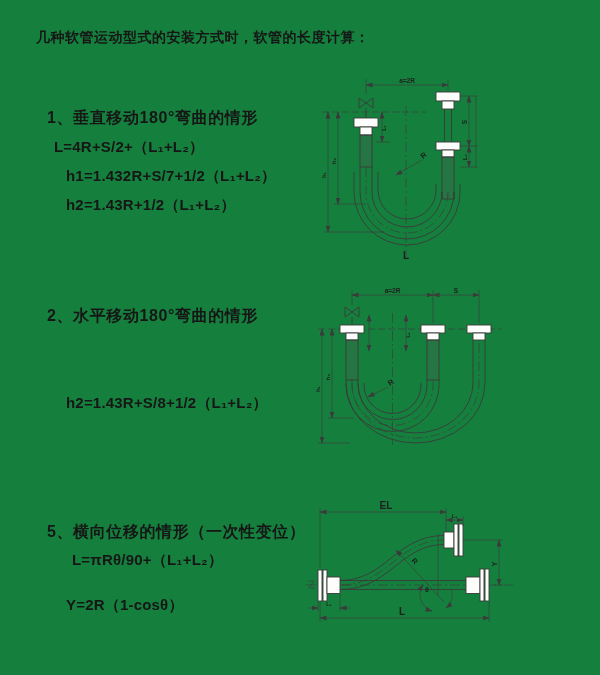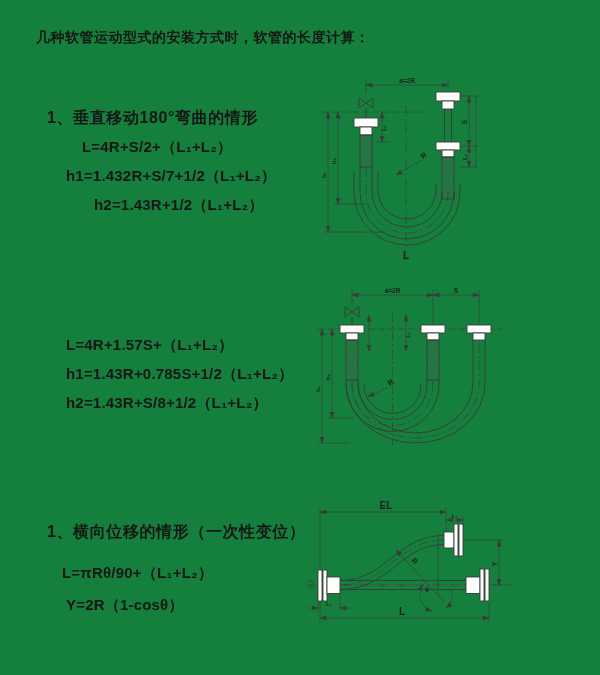--- a/index.html
+++ b/index.html
@@ -11,29 +11,29 @@
   }
   .page{
     position:relative;width:600px;height:675px;
     background:#15803d;overflow:hidden;padding-left:48px;
   }
   .t{position:absolute;white-space:nowrap;}
   #title{left:36px;top:20px;font-size:14px;font-weight:700;letter-spacing:.5px;}
   .hd{font-size:16px;font-weight:700;letter-spacing:.6px;}
   .fm{font-size:15px;font-weight:700;letter-spacing:.2px;}
   #h1x{left:47px;top:108px;}
-  #f11{left:82px;top:138px;}
+  #f11{left:54px;top:138px;}
   #f12{left:66px;top:167px;}
-  #f13{left:66px;top:196px;margin-left:28px;}
+  #f13{left:66px;top:196px;}
   #h2x{left:47px;top:306px;}
   #f21{left:66px;top:336px;}
   #f22{left:66px;top:365px;}
   #f23{left:66px;top:394px;}
   #h3x{left:47px;top:522px;}
-  #f31{left:62px;top:551px;margin-top:13px;}
+  #f31{left:72px;top:551px;}
   #f32{left:66px;top:596px;}
   #f33{left:66px;top:609px;}
   .dia{position:absolute;}
   #dia1{left:306px;top:72px;}
   #dia2{left:306px;top:285px;}
   #dia3{left:298px;top:498px;}
   .dia .ln{stroke:#3a3a3a;fill:none;stroke-width:.9;}
   .dia .dim{stroke:#3a3a3a;fill:none;stroke-width:.65;}
   .dia .dsh{stroke-dasharray:7 3;}
   .dia .cl{stroke:#3a3a3a;fill:none;stroke-width:.65;stroke-dasharray:10 3 2 3;}
@@ -45,25 +45,24 @@
 
 <main class="page">
 
   <h1 class="t" id="title">几种软管运动型式的安装方式时，软管的长度计算：</h1>
 
   <div class="t hd" id="h1x">1、垂直移动180°弯曲的情形</div>
   <div class="t fm" id="f11">L=4R+S/2+（L₁+L₂）</div>
   <div class="t fm" id="f12">h1=1.432R+S/7+1/2（L₁+L₂）</div>
   <div class="t fm" id="f13">h2=1.43R+1/2（L₁+L₂）</div>
 
-  <div class="t fm" id="f21">L=4R+1.57S+（L₁+L₂）</div>
-  <div class="t fm" id="f22">h1=1.43R+0.785S+1/2（L₁+L₂）</div>
+  <div class="t hd" id="h2x">2、水平移动180°弯曲的情形</div>
   <div class="t fm" id="f23">h2=1.43R+S/8+1/2（L₁+L₂）</div>
 
-  <div class="t hd" id="h3x">1、横向位移的情形（一次性变位）</div>
+  <div class="t hd" id="h3x">5、横向位移的情形（一次性变位）</div>
   <div class="t fm" id="f31">L=πRθ/90+（L₁+L₂）</div>
   <div class="t fm" id="f32">Y=2R（1-cosθ）</div>
 
   <svg class="dia" id="dia1" width="292" height="196" viewBox="0 0 292 196">
     <defs>
       <marker id="ar1" markerUnits="userSpaceOnUse" markerWidth="8" markerHeight="6" refX="6.5" refY="2.5" orient="auto-start-reverse">
         <path d="M0,0 L7,2.5 L0,5 Z" fill="#3a3a3a"></path>
       </marker>
       <pattern id="ht1" width="4" height="4" patternUnits="userSpaceOnUse" patternTransform="rotate(45)">
         <line x1="2" y1="0" x2="2" y2="4" stroke="#555" stroke-width="1"></line>

